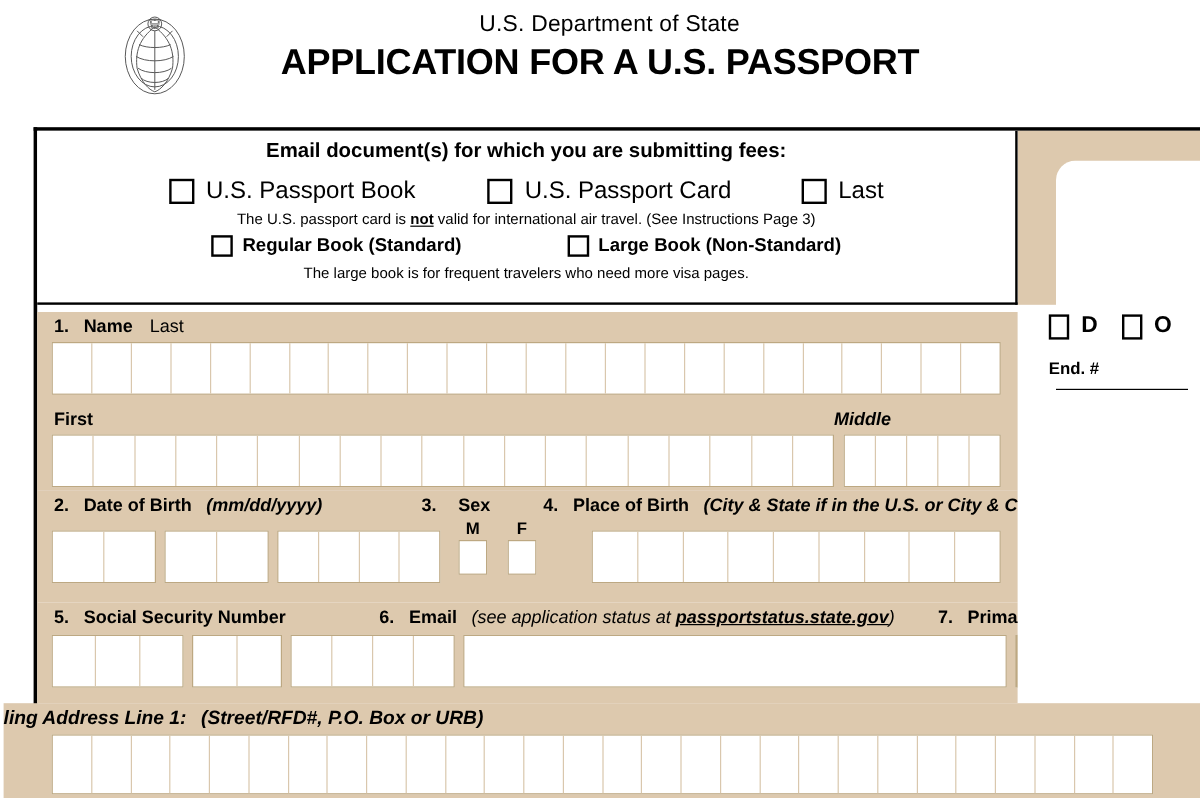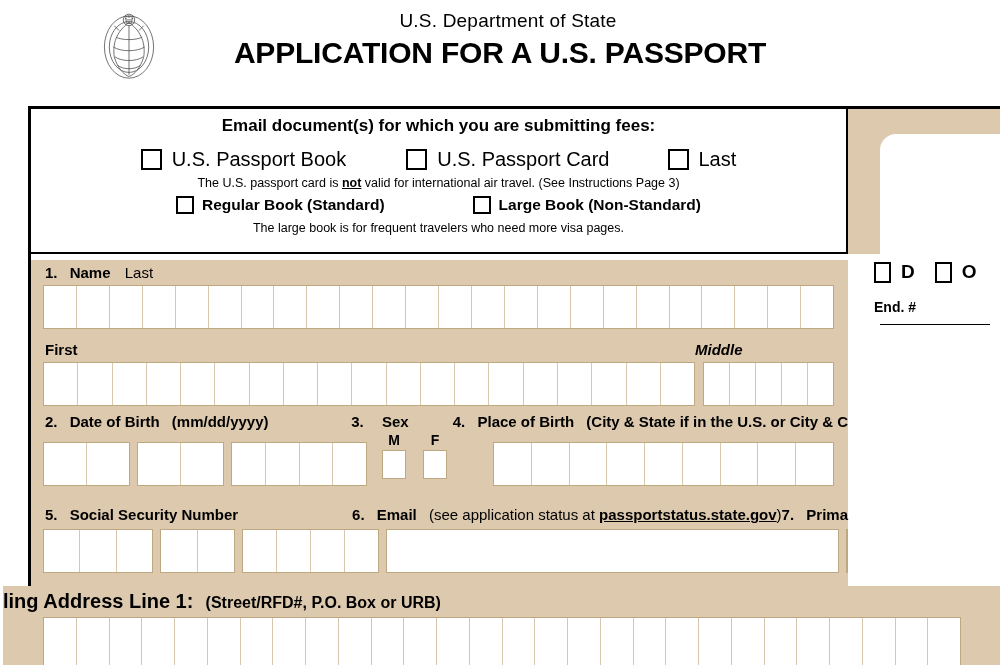--- a/index.html
+++ b/index.html
@@ -192,21 +192,21 @@
     background: #ddc9ae;
     box-sizing: border-box;
   }
   .sec-label {
     font-size: 15px;
     font-weight: bold;
     padding: 4px 0 2px 14px;
     white-space: nowrap;
   }
   .sec-label .num { font-weight: bold; }
-  .sec-label .it { font-weight: bold; }
+  .sec-label .it { font-style: italic; font-weight: bold; }
 
   
   .comb {
     display: flex;
     background: #fff;
     border: 1px solid #bda882;
     box-sizing: border-box;
     height: 44px;
   }
   .comb .cell {
@@ -431,21 +431,21 @@
           <div class="cell"></div>
           <div class="cell"></div>
           <div class="cell"></div>
           <div class="cell"></div>
           <div class="cell"></div>
       </div>
     </div>
   </div>
 
   <div class="sec" style="left:0; top:393px; width:817px; height:84px;">
-    <div style="display:flex;">
+    <div style="display:flex;gap:36px;">
       <div class="sec-label" style="width:360px;">
         <span>5.</span>
         <span style="margin-left:8px;">Social Security Number</span>
       </div>
       <div class="sec-label" style="padding-left:0; width:480px;">
         <span>6.</span>
         <span style="margin-left:8px;">Email</span>
         <span class="it" style="font-weight:normal; margin-left:8px;">(see application status at </span><span class="it uline" style="font-weight:bold;">passportstatus.state.gov</span><span class="it" style="font-weight:normal;">)</span>
       </div>
       <div class="sec-label" style="padding-left:0;">
@@ -470,21 +470,21 @@
           <div class="cell"></div>
           <div class="cell"></div>
       </div>
       <div class="comb" style="width:502px;"></div>
       <div class="comb" style="flex:1;"></div>
     </div>
   </div>
 
   <div class="sec" style="left:-28px; top:477px; width:1000px; height:82px;">
     <div class="sec-label" style="padding-left:0; margin-left:0;">
-      <span style="font-size:20px;">ling Address Line 1:</span>
+      <span style="font-size:16px;font-style:italic;">ling Address Line 1:</span>
       <span class="it" style="font-size:16px; margin-left:8px;">(Street/RFD#, P.O. Box or URB)</span>
     </div>
     <div class="comb" style="margin:2px 42px 0 40px; height:50px;">
       <div class="cell"></div>
         <div class="cell"></div>
         <div class="cell"></div>
         <div class="cell"></div>
         <div class="cell"></div>
         <div class="cell"></div>
         <div class="cell"></div>

